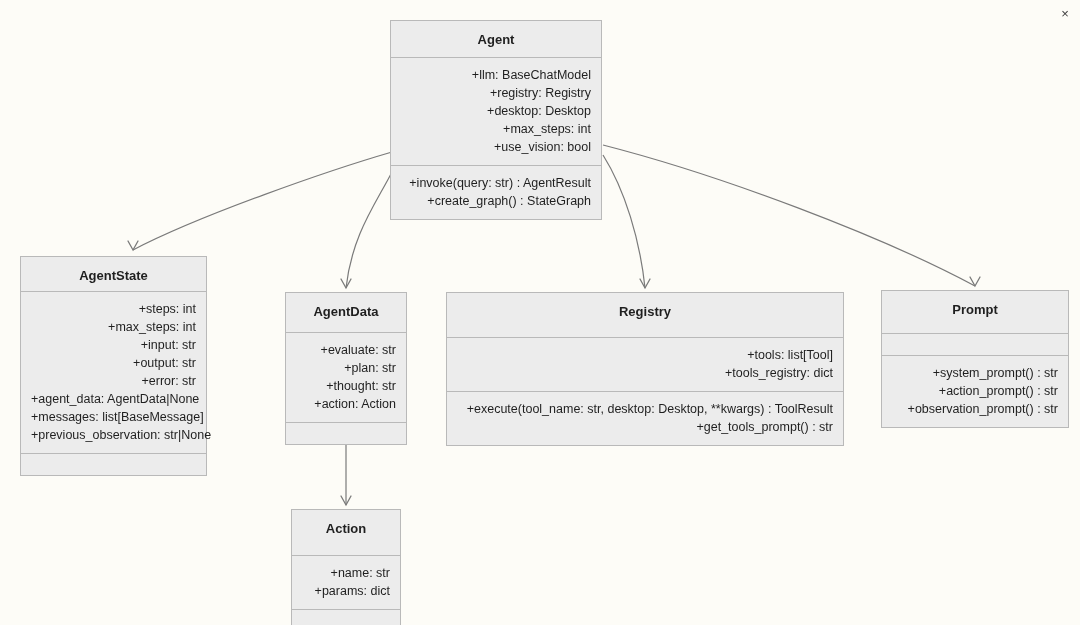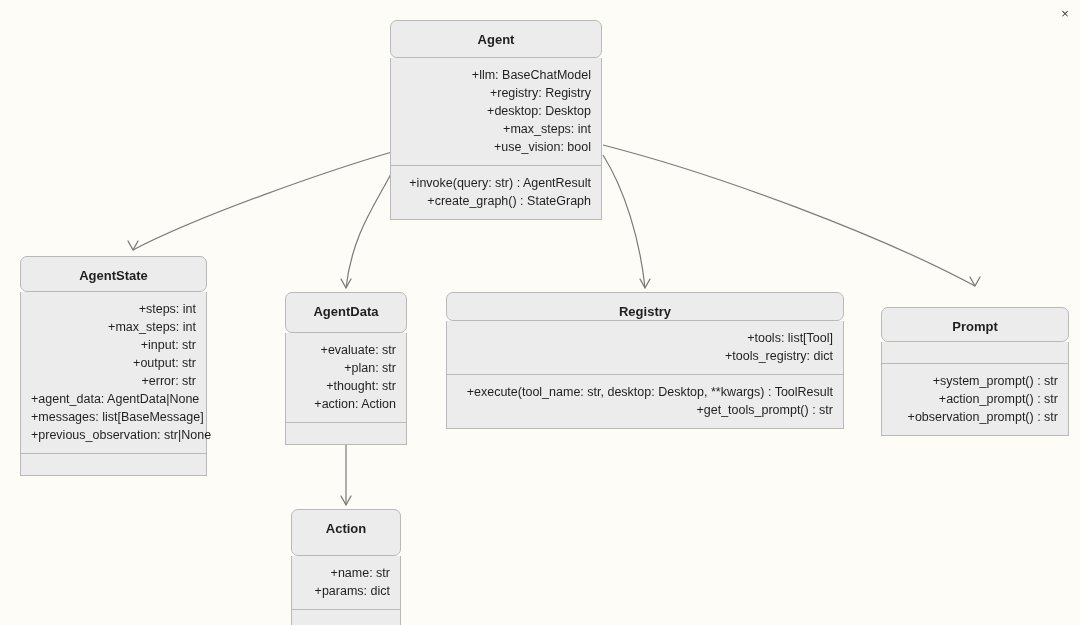--- a/index.html
+++ b/index.html
@@ -36,21 +36,20 @@
     border: 1px solid #b9b9b9;
     text-align: right;
   }
 
   .uml-title {
     text-align: center;
     font-weight: bold;
     font-size: 13px;
     line-height: 15px;
     padding: 11px 6px 12px 6px;
-    border-radius: 7px;
   }
 
   .uml-body {
     padding: 8px 10px 9px 10px;
     border-top: none;
   }
 
   .uml-body.empty {
     padding: 0;
     height: 22px;
@@ -125,32 +124,32 @@
       <div class="uml-section uml-title" style="height: 41px;">AgentData</div>
       <div class="uml-section uml-body">
         <div class="uml-row">+evaluate: str</div>
         <div class="uml-row">+plan: str</div>
         <div class="uml-row">+thought: str</div>
         <div class="uml-row">+action: Action</div>
       </div>
       <div class="uml-section uml-body empty"></div>
     </div>
     <div class="uml-class" style="left: 446px; top: 292px; width: 398px;">
-      <div class="uml-section uml-title" style="height: 29px;">Registry</div>
+      <div class="uml-section uml-title" style="height: 46px;">Registry</div>
       <div class="uml-section uml-body">
         <div class="uml-row">+tools: list[Tool]</div>
         <div class="uml-row">+tools_registry: dict</div>
       </div>
       <div class="uml-section uml-body">
         <div class="uml-row">+execute(tool_name: str, desktop: Desktop, **kwargs) : ToolResult</div>
         <div class="uml-row">+get_tools_prompt() : str</div>
       </div>
     </div>
     <div class="uml-class" style="left: 881px; top: 290px; width: 188px;">
-      <div class="uml-section uml-title" style="height: 35px; margin-top: 17px;">Prompt</div>
+      <div class="uml-section uml-title" style="height: 44px;">Prompt</div>
       <div class="uml-section uml-body empty"></div>
       <div class="uml-section uml-body">
         <div class="uml-row">+system_prompt() : str</div>
         <div class="uml-row">+action_prompt() : str</div>
         <div class="uml-row">+observation_prompt() : str</div>
       </div>
     </div>
     <div class="uml-class" style="left: 291px; top: 509px; width: 110px;">
       <div class="uml-section uml-title" style="height: 47px;">Action</div>
       <div class="uml-section uml-body">

